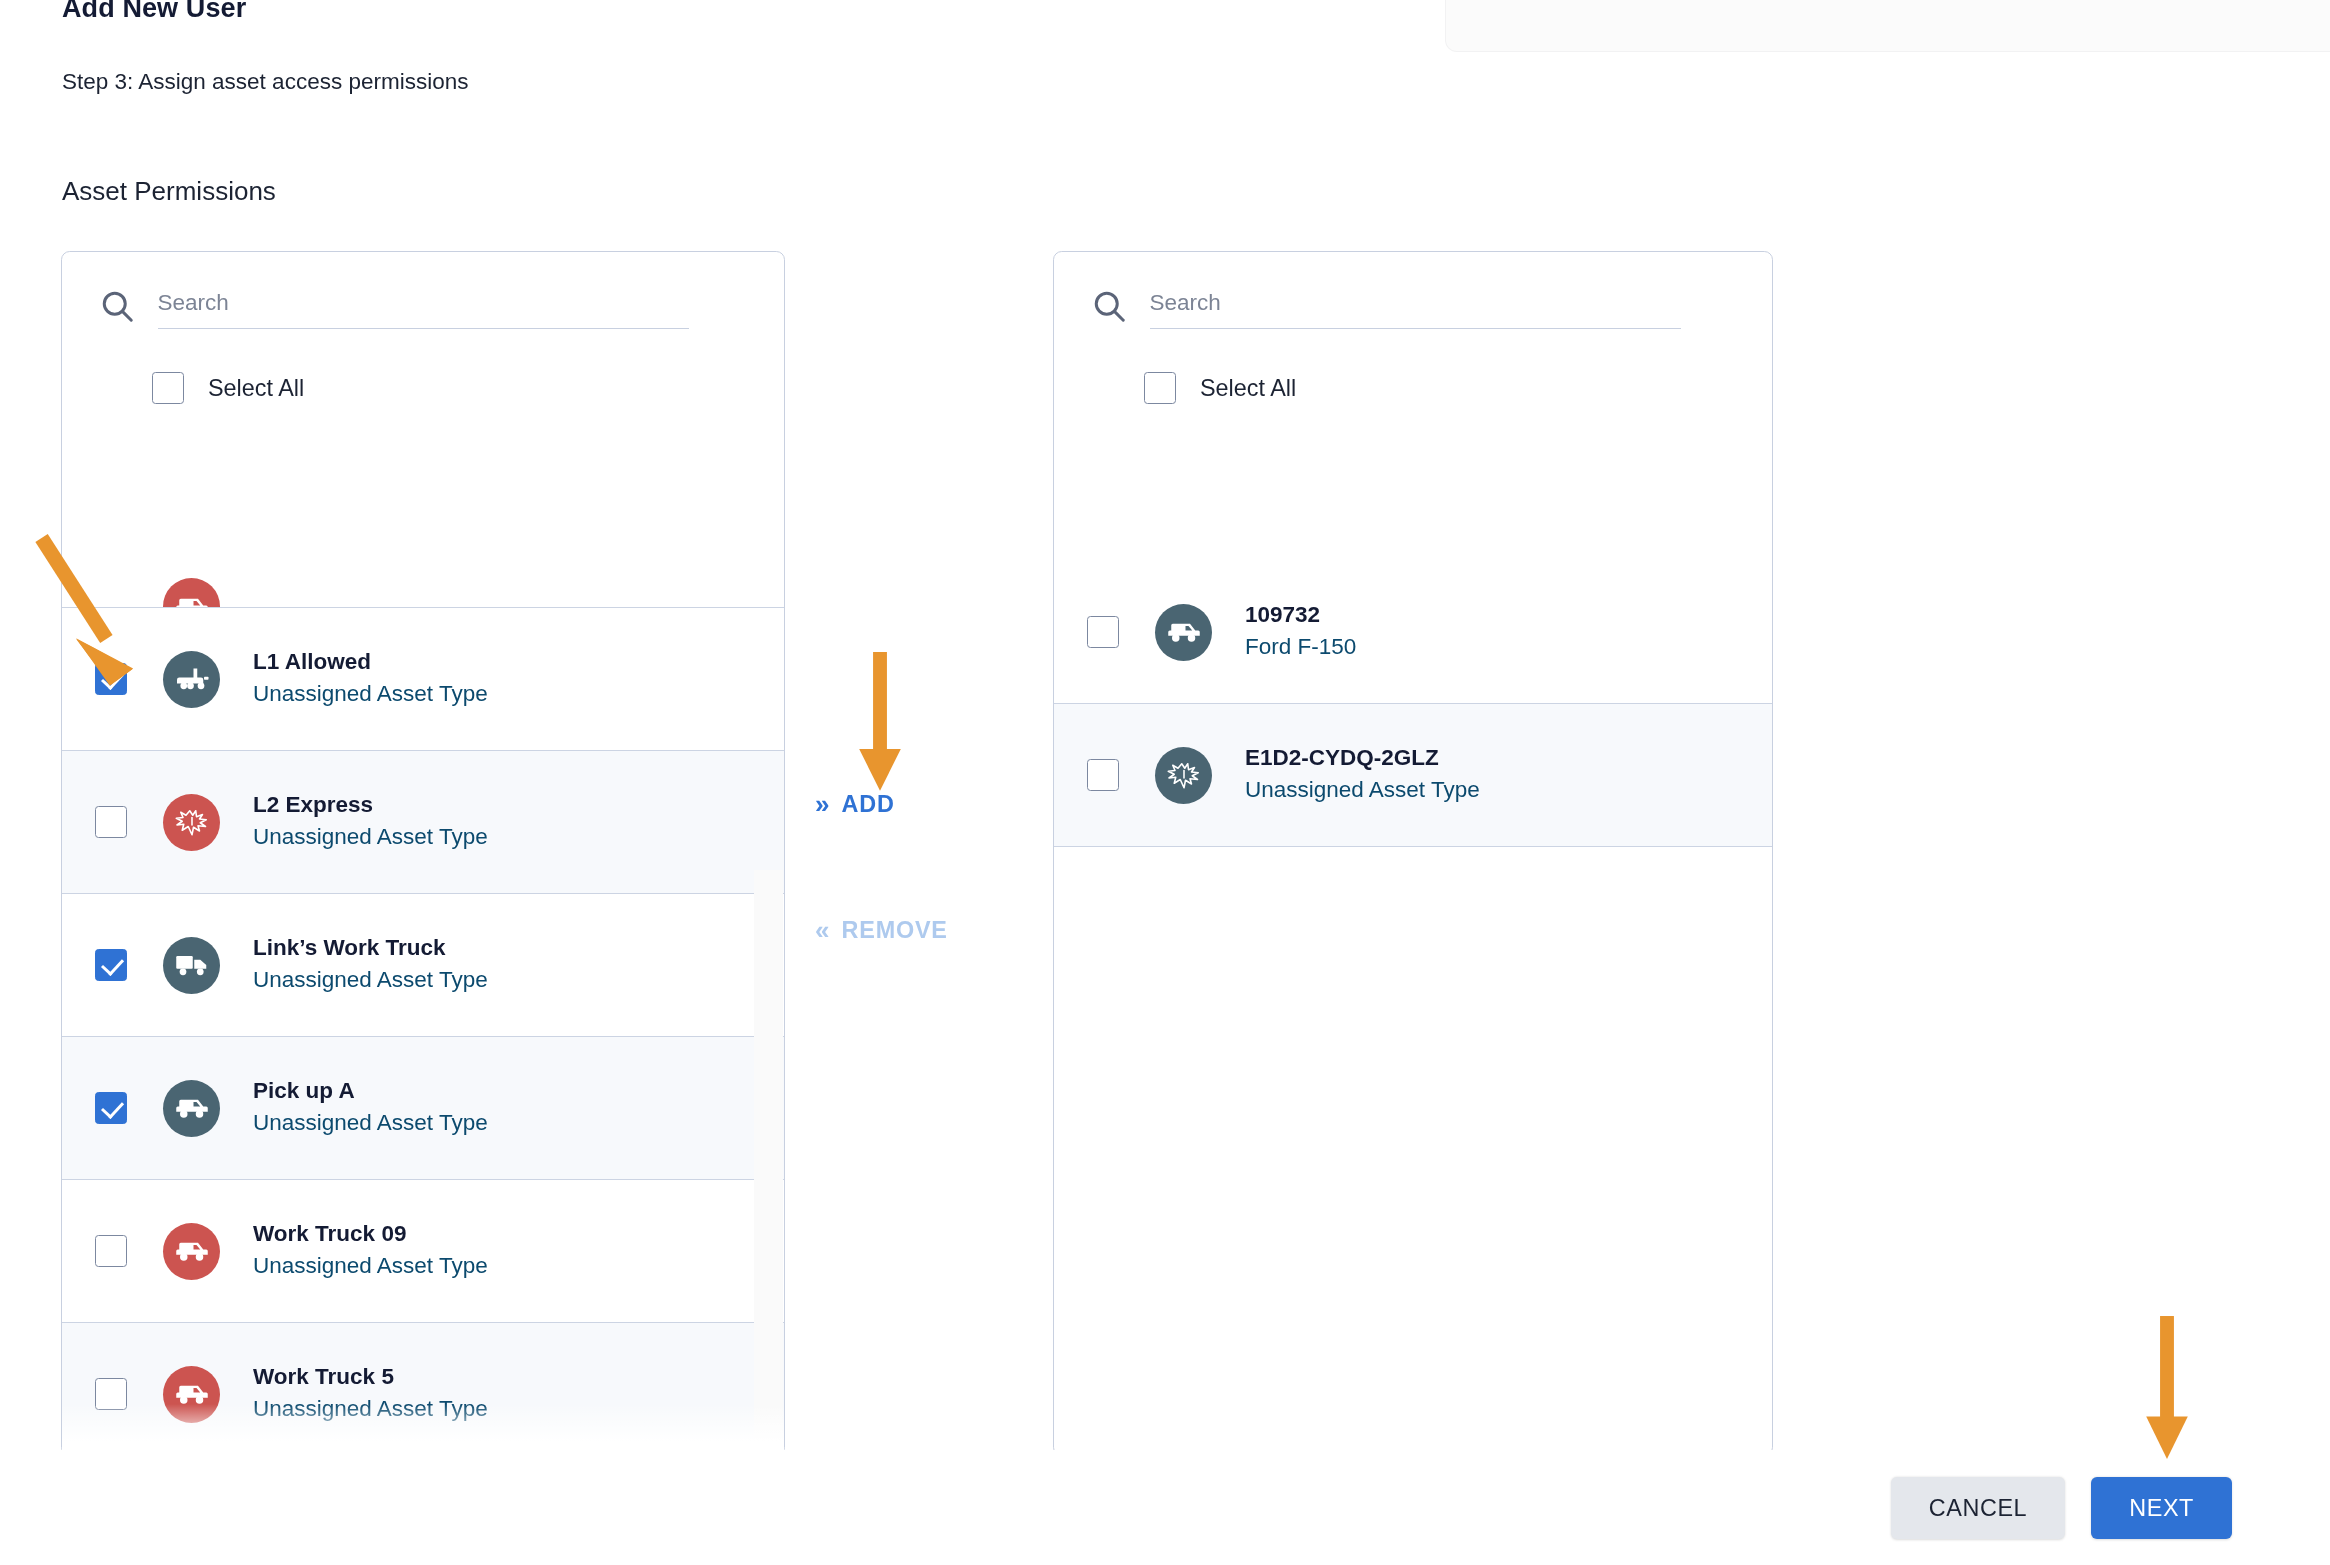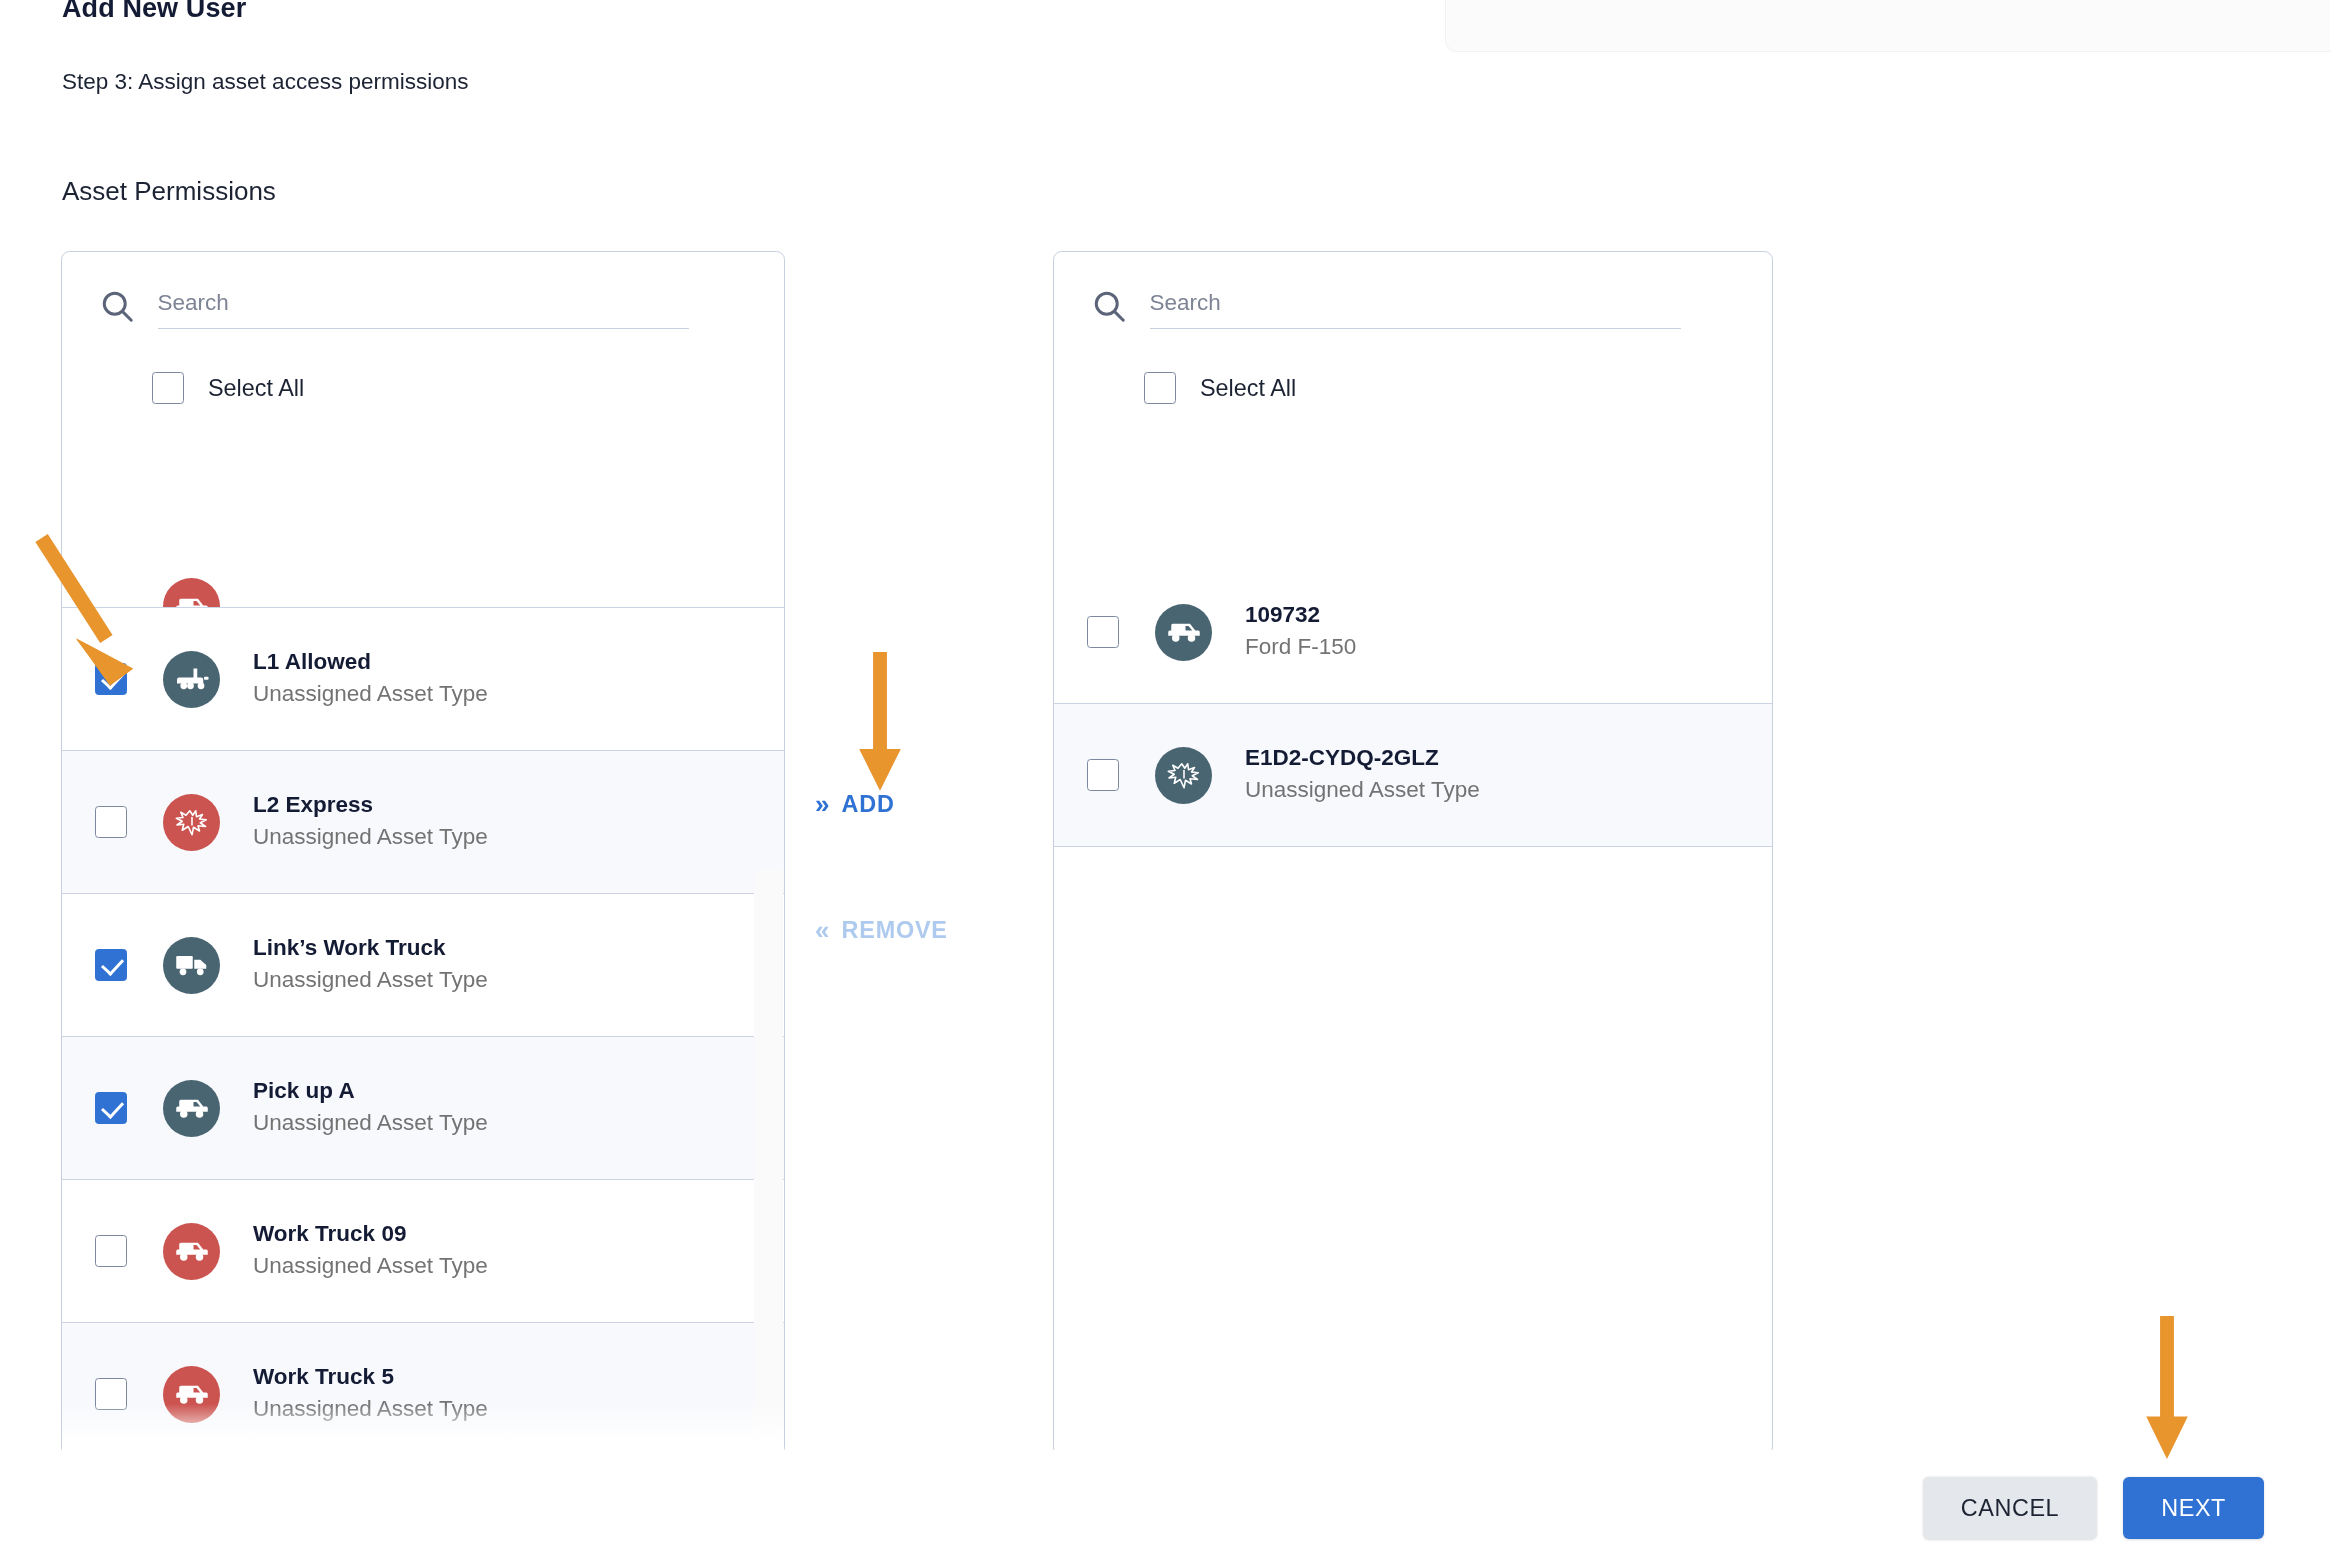--- a/index.html
+++ b/index.html
@@ -108,21 +108,21 @@
   .row .cb { margin-right: 36px; }
   .avatar {
     width: 57px; height: 57px; flex: 0 0 57px;
     border-radius: 50%;
     display: flex; align-items: center; justify-content: center;
     margin-right: 33px;
   }
   .avatar svg { width: 36px; height: 36px; display:block; }
   .row-text { display: flex; flex-direction: column; justify-content: center; }
   .row-name { font-size: 22.5px; font-weight: 700; color: #141b34; line-height: 1.35; }
-  .row-sub  { font-size: 22.5px; font-weight: 400; color: #737373; line-height: 1.5; }
+  .row-sub  { font-size: 22.5px; font-weight: 400; color: #0c4a6e; line-height: 1.5; }
 
   
   .row.clipped { height: 47px; align-items: flex-end; overflow: hidden; }
   .row.clipped .avatar { margin-bottom: -28px; }
 
   
   .scrollbar {
     position: absolute; top: 309px; bottom: 0; right: 0.9px;
     width: 29.5px; background: #fafafa;
   }
@@ -151,21 +151,21 @@
   }
   .xfer-btn .chev { font-size: 26px; margin-right: 15.6px; letter-spacing: -3.5px; }
   .xfer-add { color: #2f72d4; }
   .xfer-remove { color: #aecaee; margin-top: 95px; cursor: default; }
 
   
   .footer {
     position: absolute; left: 0; right: 0; bottom: 0; height: 116px;
     background: #ffffff;
     display: flex; align-items: center; justify-content: flex-end;
-    padding-right: 66px; gap: 26px;
+    padding-right: 98px; gap: 26px;
   }
   .btn {
     border: none; border-radius: 6px;
     font-family: "Liberation Sans", sans-serif;
     font-size: 23.4px; font-weight: 400; letter-spacing: 0.6px;
     padding: 0 38px; height: 62px; cursor: pointer;
     box-shadow: 0 0.9px 2.6px rgba(0,0,0,.14);
   }
   .btn-cancel { background: #e4e7ec; color: #1c2333; }
   .btn-next { background: #2f72d4; color: #ffffff; }

